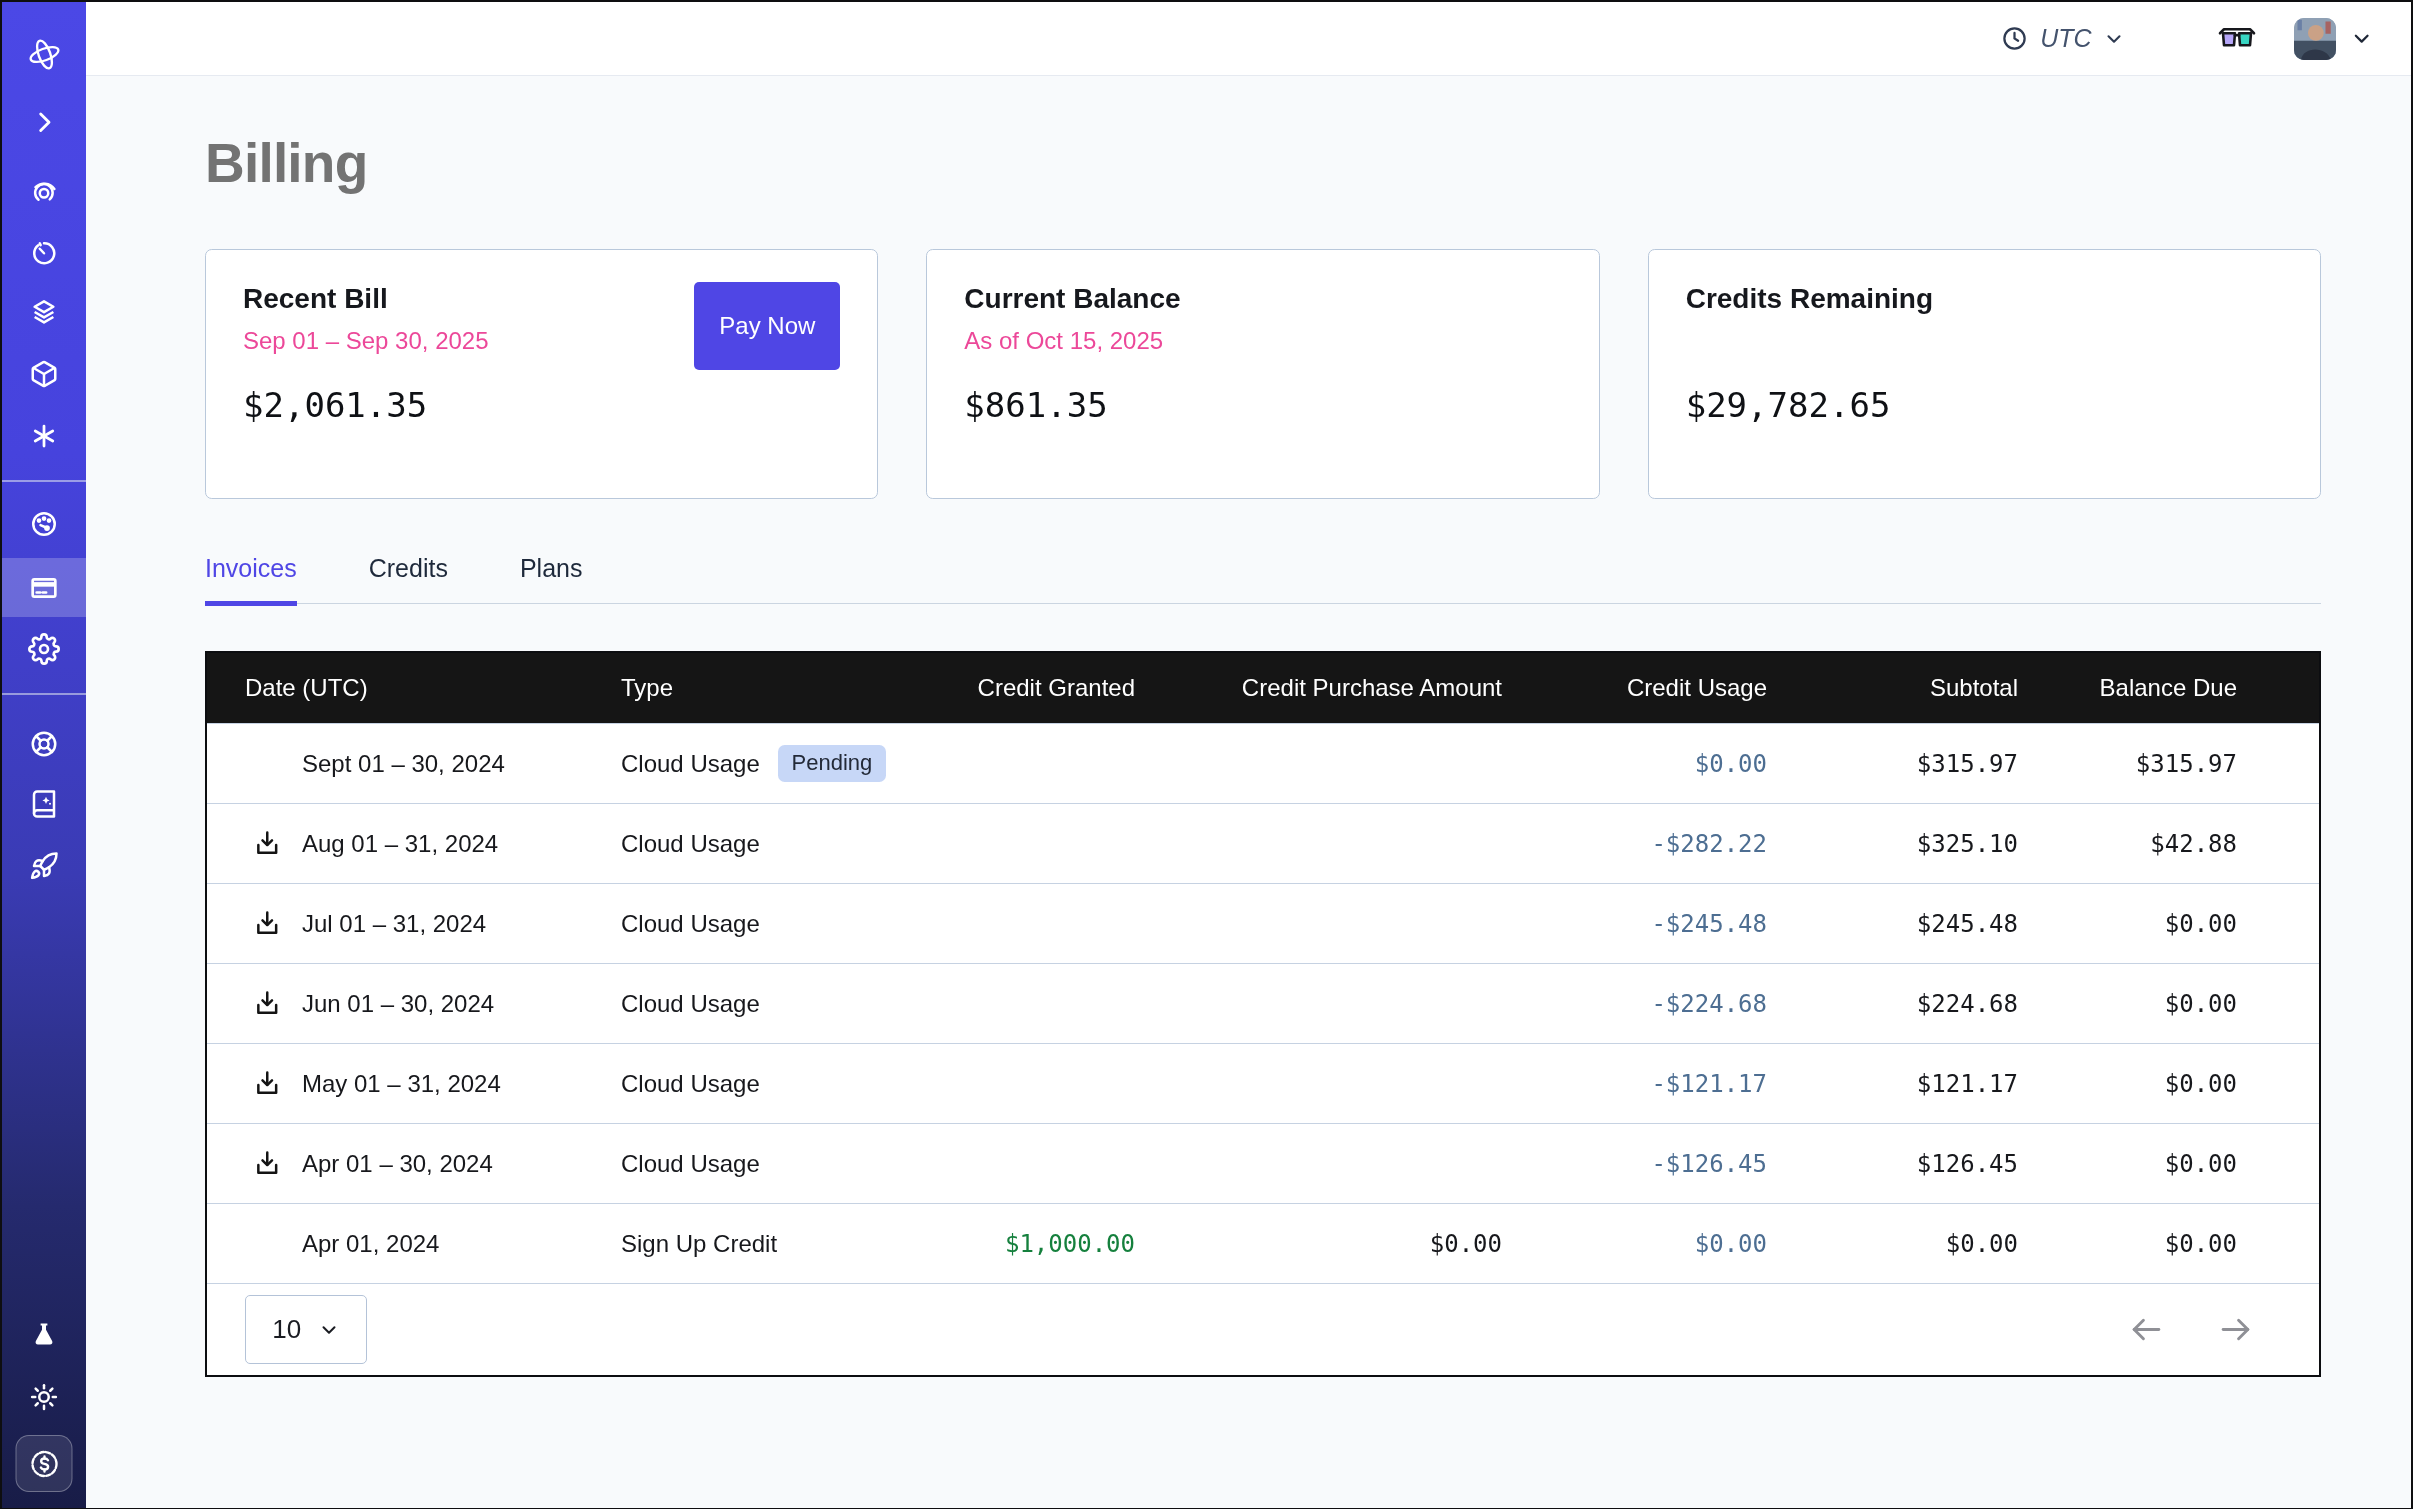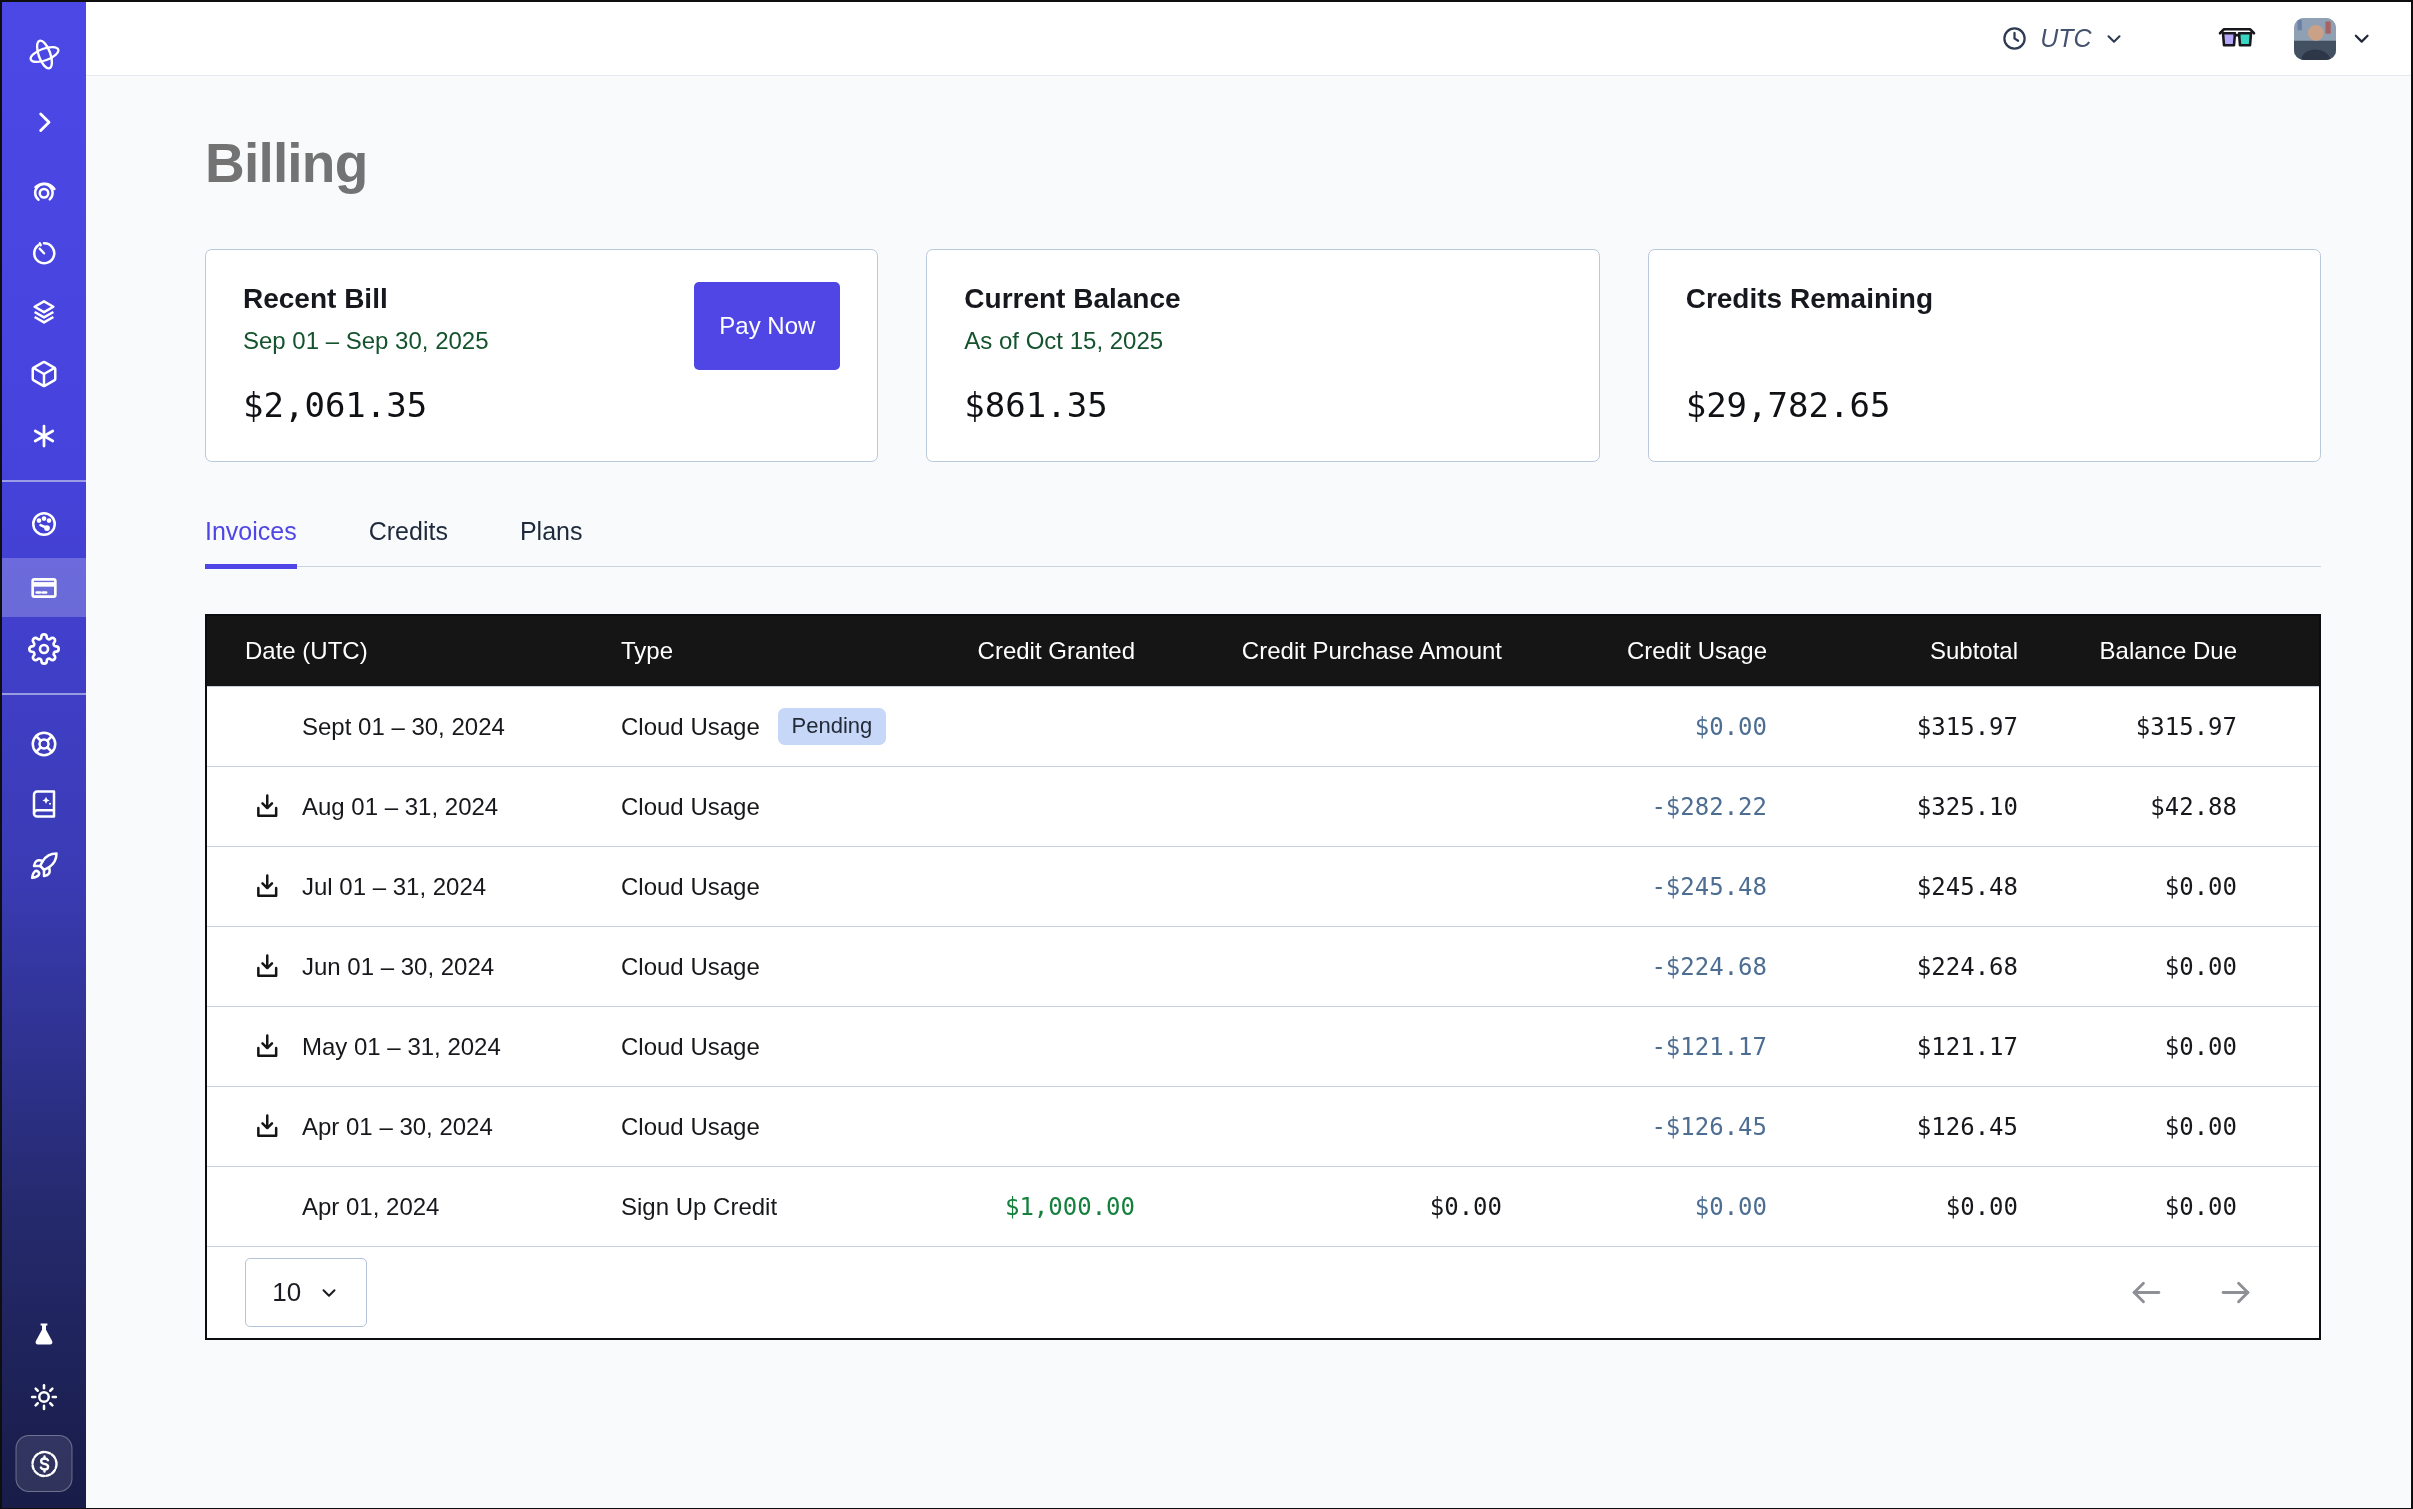--- a/index.html
+++ b/index.html
@@ -54,25 +54,25 @@
   }
   .avatar svg { position:absolute; inset:0; }
   .avatar-chevron { margin-left:13.4px; color:#2e3950; cursor:pointer; display:flex; }
 
   
   .main { position:absolute; left:203px; top:74px; width:2116px; }
   h1.page-title { margin-top:55px; font-size:55px; font-weight:600; letter-spacing:-0.8px; color:#737373; }
 
   .cards { margin-top:54px; display:grid; grid-template-columns:repeat(3,1fr); gap:48px; }
   .card {
-    height:213px; background:#fff; border:1.7px solid #b9c8db; border-radius:6.7px;
+    height:250px; background:#fff; border:1.7px solid #b9c8db; border-radius:6.7px;
     padding:33px 37px; position:relative;
   }
   .card-title { font-size:28px; font-weight:600; color:#16181d; }
-  .card-sub { font-size:24px; color:#14532d; margin-top:11.7px; min-height:30px; }
+  .card-sub { font-size:24px; color:#ec4899; margin-top:11.7px; min-height:30px; }
   .card-amount { font-size:34px; margin-top:28.5px; color:#0f1115; }
   .pay-btn {
     position:absolute; top:32px; right:37px;
     background:var(--accent,#4f46e5); color:#fff; border:none; border-radius:5px;
     font-size:24px; font-family:"Liberation Sans",sans-serif;
     padding:30px 25px; cursor:pointer;
   }
 
   
   .tabs { margin-top:55px; display:flex; gap:72px; border-bottom:1.7px solid #cbd5e1; }

